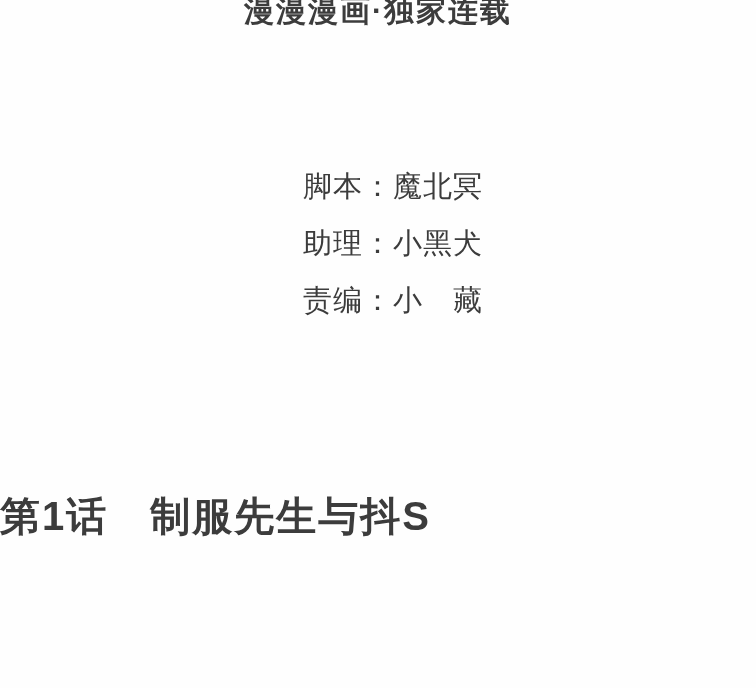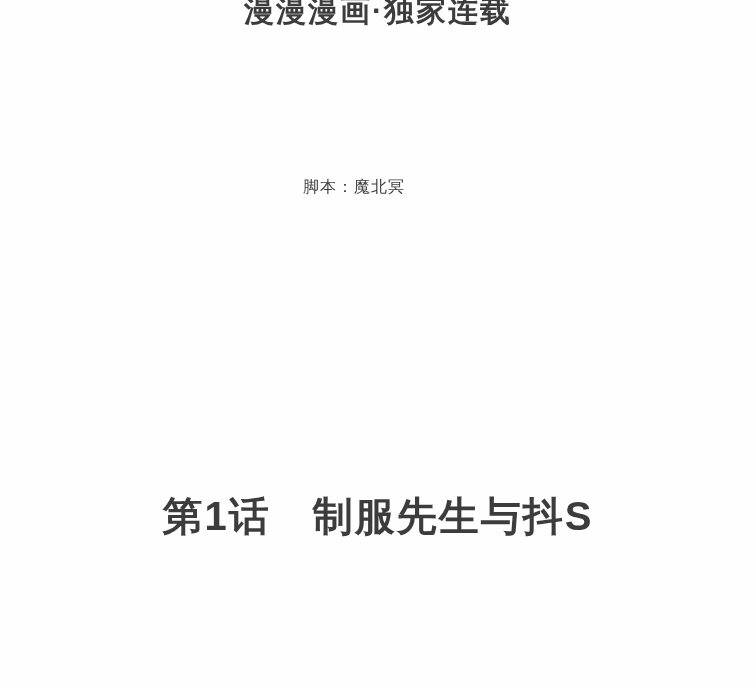--- a/index.html
+++ b/index.html
@@ -28,41 +28,47 @@
     white-space: nowrap;
   }
   .credits-block {
     position: absolute;
     left: 303px;
     top: 158px;
   }
   .credit-line {
     height: 57px;
     line-height: 57px;
-    font-size: 16px;
+    font-size: 29px;
     letter-spacing: 1px;
     white-space: nowrap;
   }
   .chapter-title {
     position: absolute;
     top: 492px;
     left: 0;
     width: 756px;
-    text-align: center;
+    text-align: left;
     font-size: 40px;
     line-height: 48px;
     font-weight: bold;
     letter-spacing: 2px;
     white-space: nowrap;
   }
 </style>
 </head>
 <body>
 
 <div class="serial-banner">漫漫漫画·独家连载</div>
 
 <div class="credits-block">
   <div class="credit-line">
     <span>脚本</span><span>：</span><span>魔北冥</span>
   </div>
+  <div class="credit-line">
+    <span>助理</span><span>：</span><span>小黑犬</span>
+  </div>
+  <div class="credit-line">
+    <span>责编</span><span>：</span><span>小　藏</span>
+  </div>
 </div>
 
 <div class="chapter-title">第1话　制服先生与抖S</div>
 
 </body></html>

